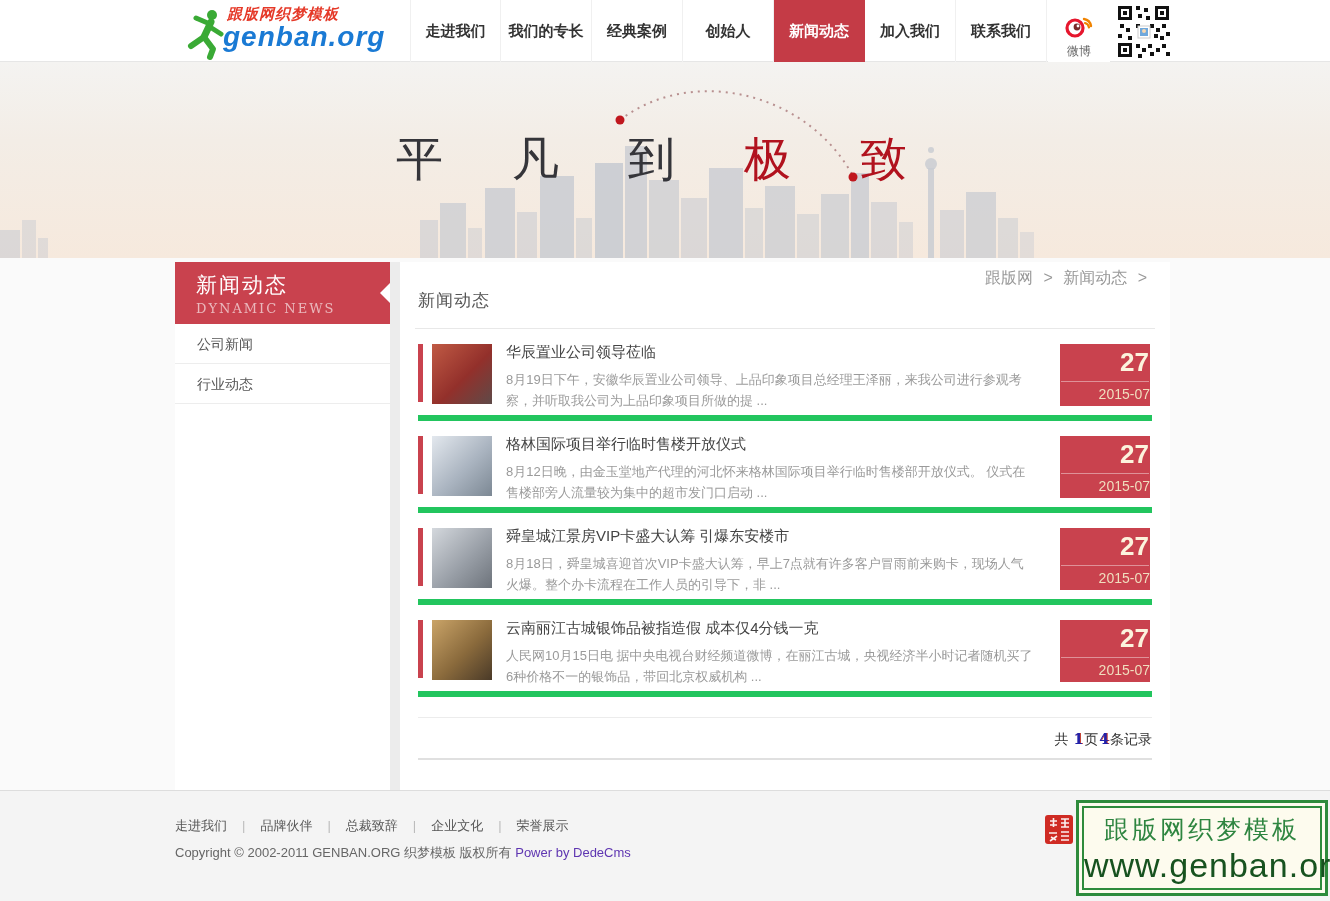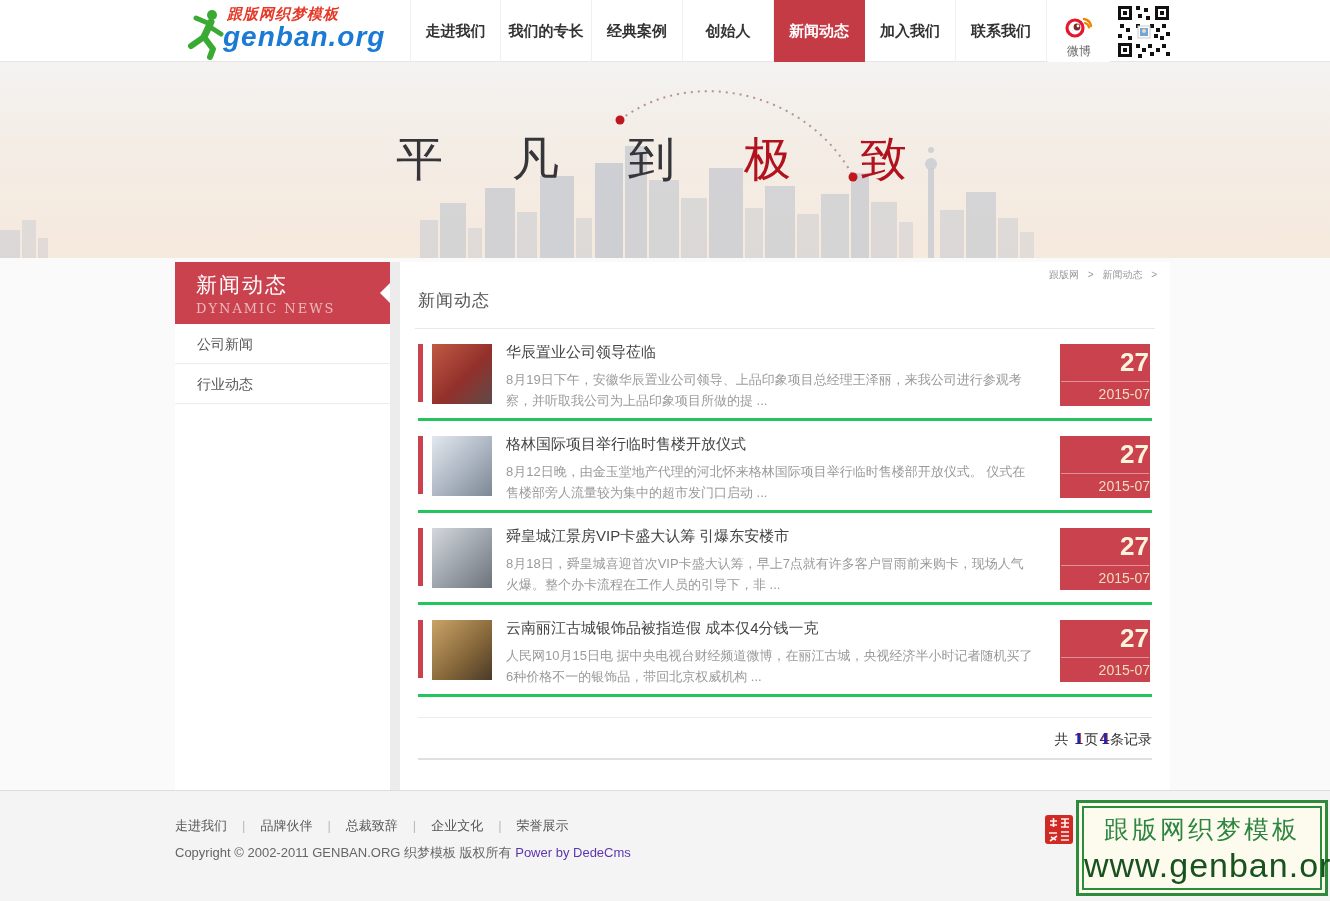--- a/index.html
+++ b/index.html
@@ -35,27 +35,27 @@
   .gap-strip { position:absolute; top:262px; left:390px; width:10px; height:528px; background:#ececec; }
 
   .sidebar { position:absolute; top:262px; left:175px; width:215px; height:528px; background:#fff; }
   .side-head { position:relative; height:62px; background:#c9424e; padding:9px 0 0 21px; }
   .side-head-title { font-family:"DejaVu Serif","Liberation Serif",serif; font-size:21px; color:#fff; letter-spacing:2px; }
   .side-head-sub { font-family:"DejaVu Serif","Liberation Serif",serif; font-size:13px; color:rgba(255,255,255,0.62); letter-spacing:2px; margin-top:2px; }
   .side-notch { position:absolute; right:0; top:21px; width:0; height:0; border-top:10px solid transparent; border-bottom:10px solid transparent; border-right:10px solid #fff; }
   .side-item { height:40px; line-height:40px; padding-left:22px; font-size:14px; color:#555; border-bottom:1px solid #ededed; cursor:pointer; }
 
   .main { position:absolute; top:262px; left:400px; width:770px; height:528px; background:#fff; }
-  .breadcrumb { position:absolute; top:6px; right:10px; font-size:10px; color:#999; }
+  .breadcrumb { position:absolute; top:6px; right:20px; font-size:16px; color:#999; }
   .breadcrumb span { margin:0 3px; }
   .crumb-link { cursor:pointer; color:#999; }
   .main-title { padding:27px 0 0 18px; font-size:17px; color:#555; letter-spacing:1px; }
   .main-hr { margin:16px 15px 0 15px; border-top:1px solid #e8e8e8; }
   .news-list { margin:0 18px; }
-  .news-item { position:relative; height:92px; border-bottom:3px solid #22c55e; }
+  .news-item { position:relative; height:92px; border-bottom:6px solid #22c55e; }
   .news-bar { position:absolute; left:0; top:15px; width:5px; height:58px; background:#c9424e; }
   .thumb { position:absolute; left:14px; top:15px; width:60px; height:60px; cursor:pointer; }
   .thumb-0 { background:linear-gradient(135deg,#c05a44 0%,#93302b 55%,#5e4a48 100%); }
   .thumb-1 { background:linear-gradient(135deg,#e3e8ee 0%,#aab4c0 55%,#7c8894 100%); }
   .thumb-2 { background:linear-gradient(135deg,#d4d8dd 0%,#9aa0a8 55%,#6d737b 100%); }
   .thumb-3 { background:linear-gradient(135deg,#caa468 0%,#8a6a3c 55%,#4a3a28 100%); }
   .news-txt { position:absolute; left:88px; top:14px; right:116px; }
   .news-title { font-size:15px; color:#444; margin-bottom:7px; cursor:pointer; }
   .news-desc { font-size:13px; color:#9a9a9a; line-height:1.62; }
   .date-box { position:absolute; right:2px; top:15px; width:90px; height:62px; background:#c9424e; text-align:right; }

